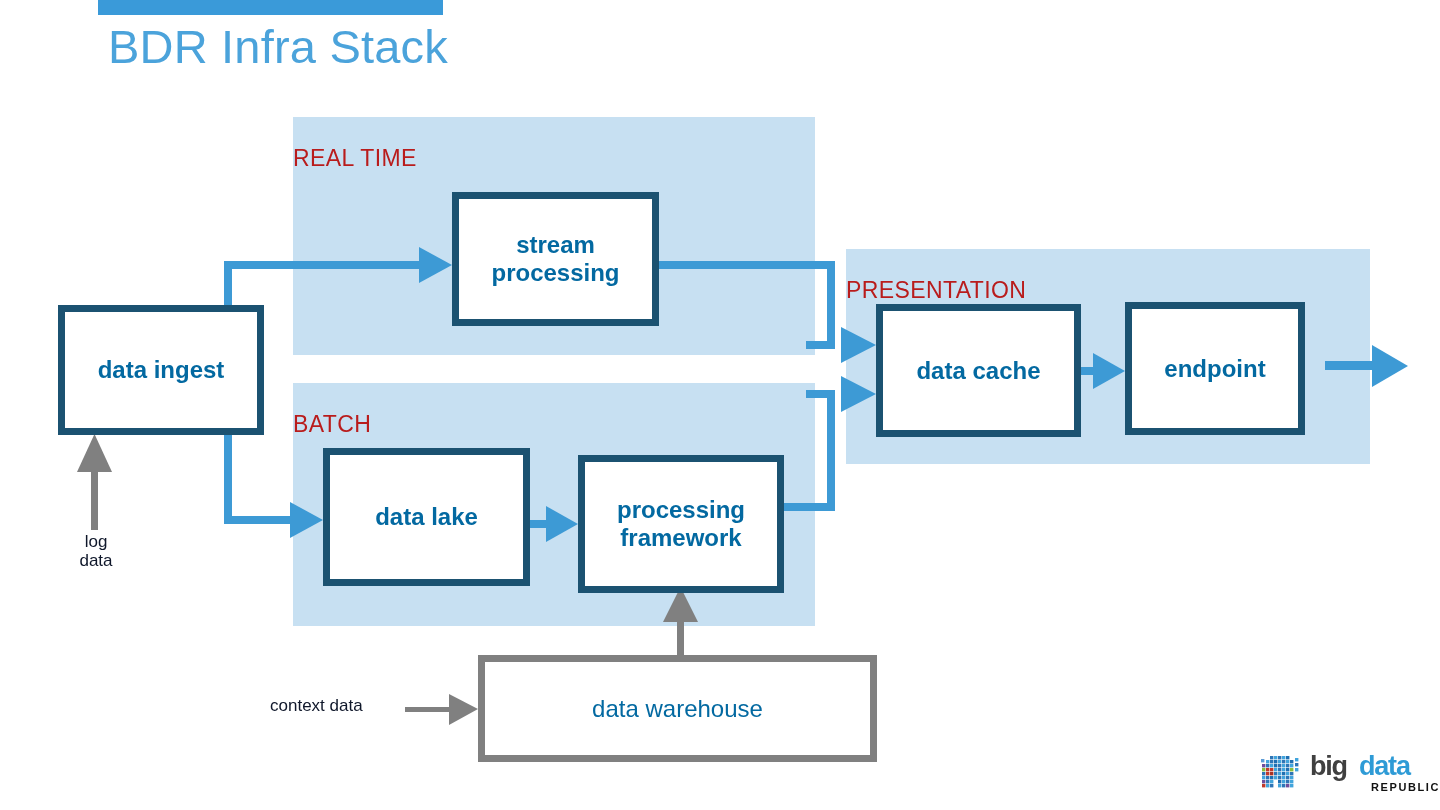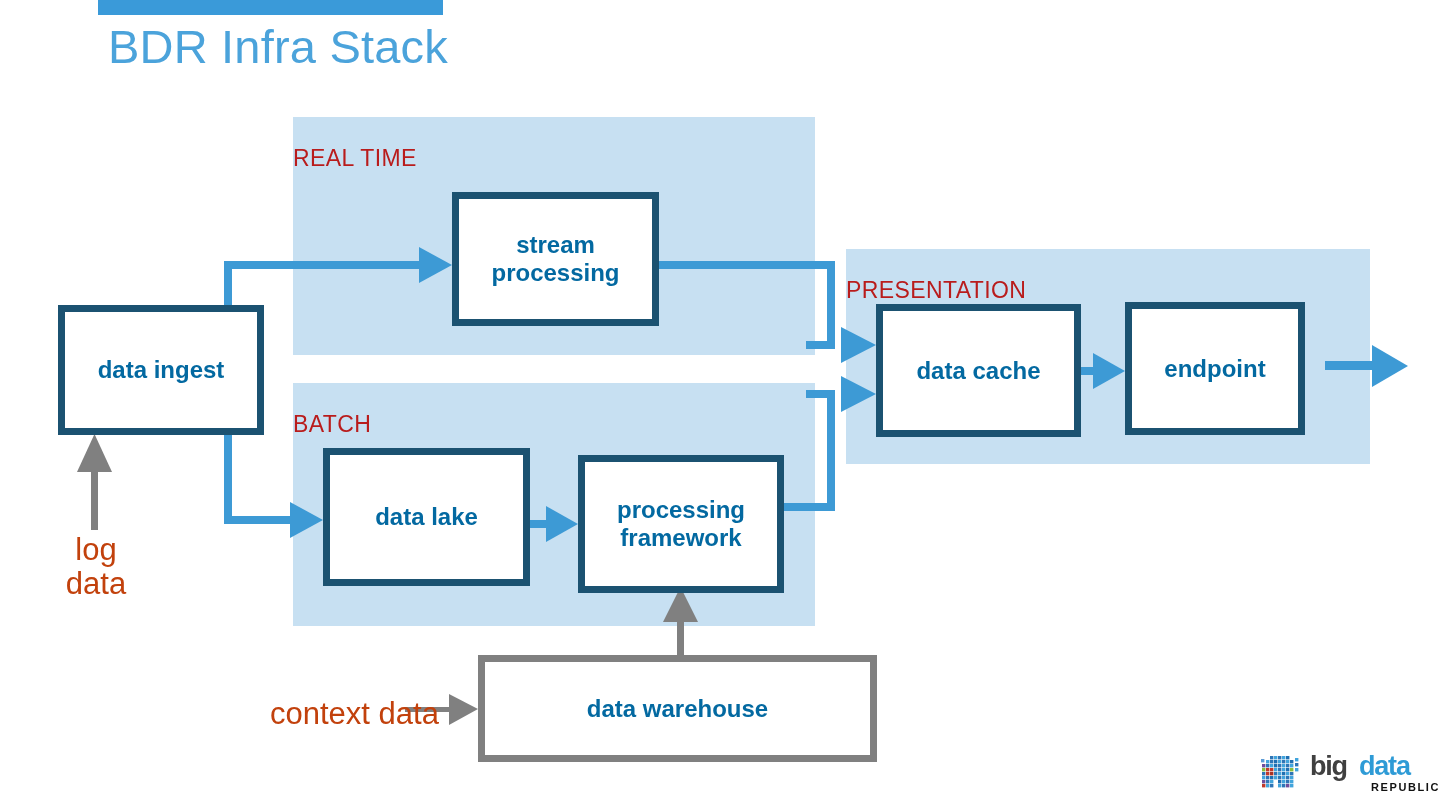--- a/index.html
+++ b/index.html
@@ -75,35 +75,35 @@
   .box-label {
     font-size: 24px;
     font-weight: bold;
     color: #0369a1;
     line-height: 1.15;
     padding: 0 4px;
   }
   .box.gray {
     border-color: #808080;
   }
-  .box.gray .box-label { font-weight: bold; }
+  .box.gray .box-label { font-weight: normal; }
 
   #box-data-ingest      { left: 58px;  top: 305px; width: 206px; height: 130px; align-items: center; }
   #box-stream           { left: 452px; top: 192px; width: 207px; height: 134px; }
   #box-data-lake        { left: 323px; top: 448px; width: 207px; height: 138px; }
   #box-processing-fw    { left: 578px; top: 455px; width: 206px; height: 138px; }
   #box-data-cache       { left: 876px; top: 304px; width: 205px; height: 133px; }
   #box-endpoint         { left: 1125px;top: 288px; width: 180px; height: 133px; margin-top: 14px; }
   #box-data-warehouse   { left: 478px; top: 655px; width: 399px; height: 107px; }
 
   
   .free-label {
     position: absolute;
-    font-size: 31px;
-    color: #c2410c;
+    font-size: 17px;
+    color: #0f172a;
     line-height: 1.1;
     text-align: center;
   }
   #label-log-data { left: 50px; top: 533px; width: 92px; }
   #label-context-data {
     left: 225px; top: 697px; width: 176px; text-align: left; margin-left: 45px;
   }
 
   
   #connectors {

